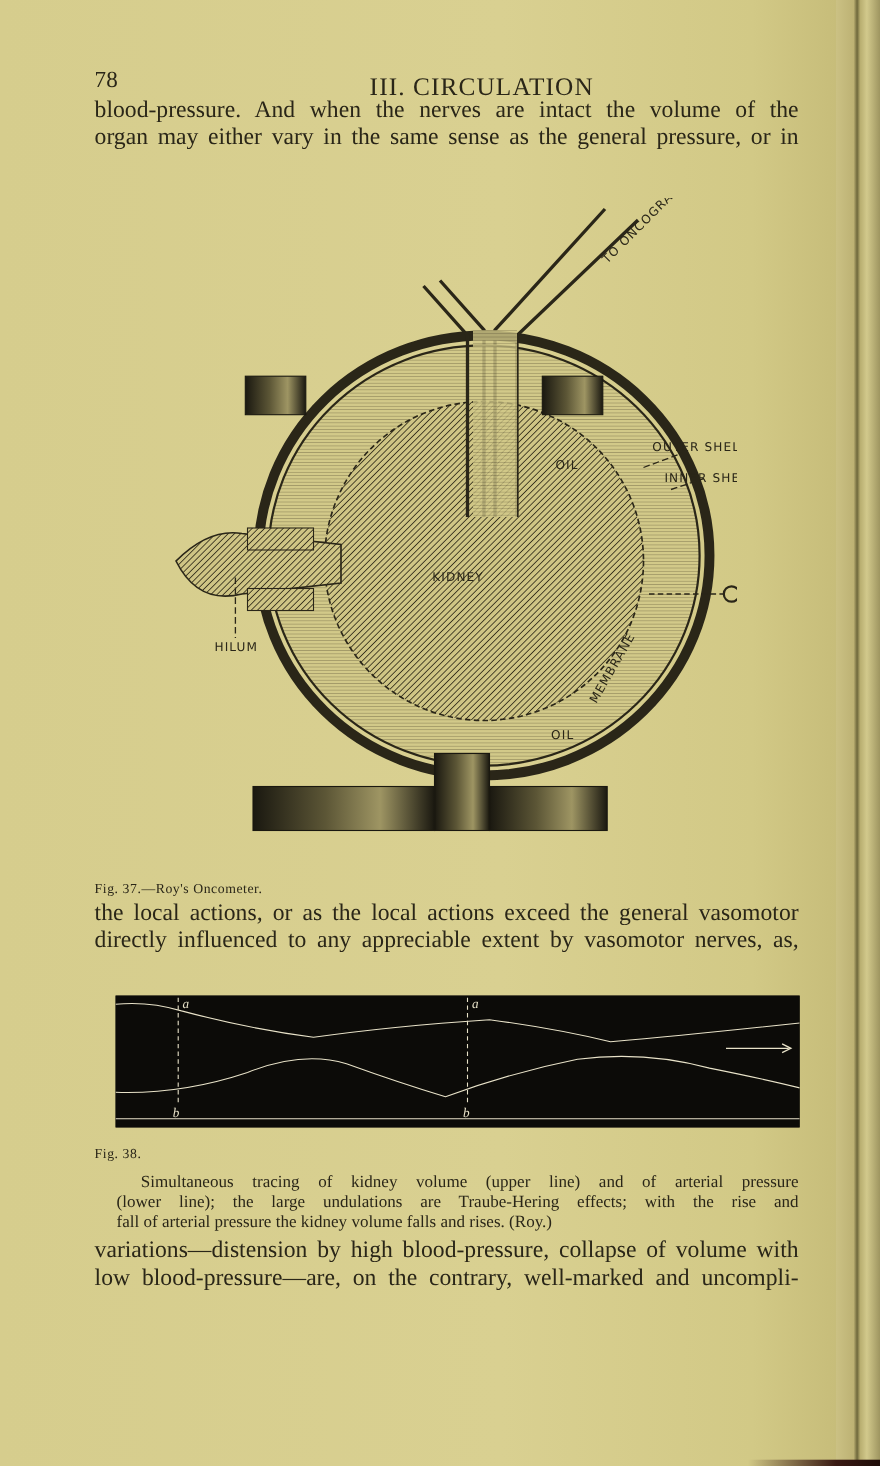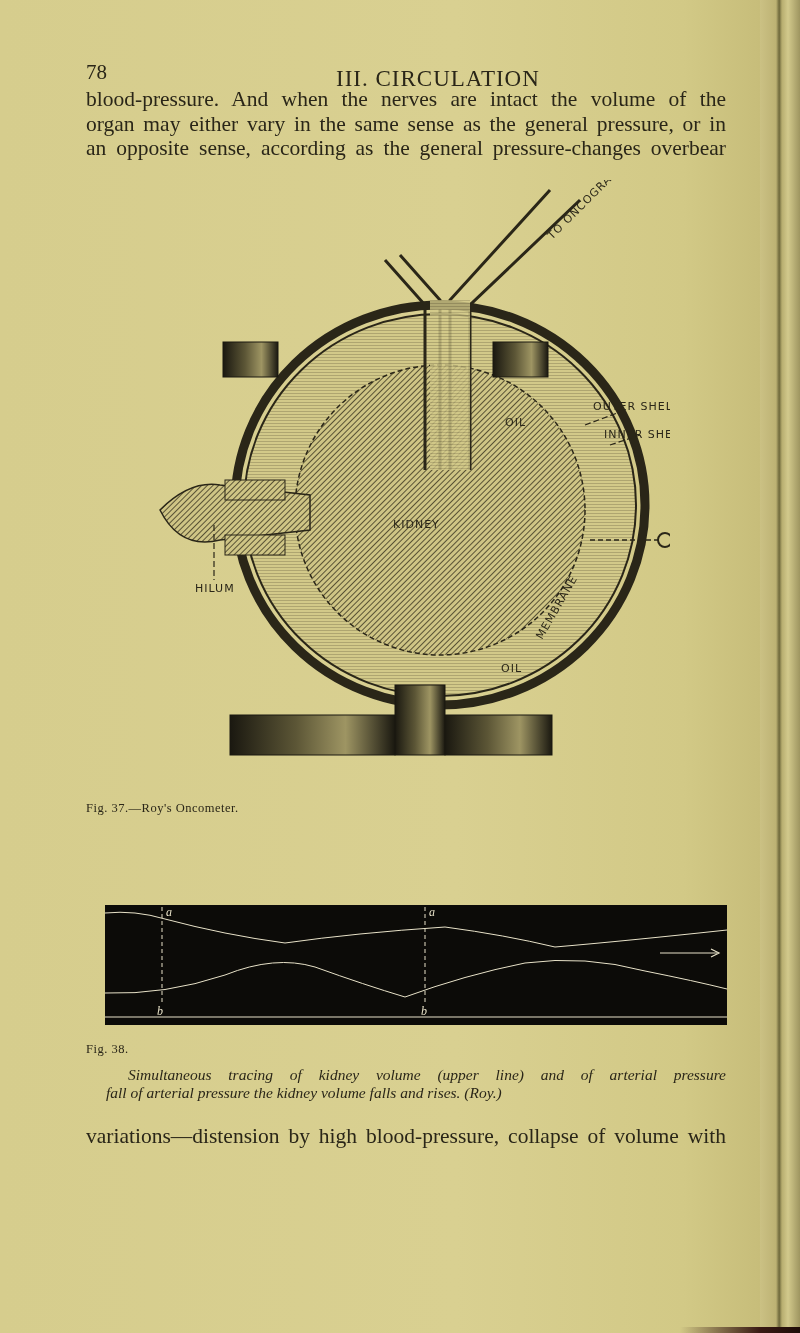--- a/index.html
+++ b/index.html
@@ -45,41 +45,40 @@
   .cap38 { top: 1042px; left: 86px; width: 640px; }
 
   .fig38 {
     position: absolute; left: 105px; top: 905px; width: 622px; height: 120px;
     background: #0c0b08;
   }
   .legend {
     position: absolute; left: 106px; top: 1066px; width: 620px;
     font-size: 15.5px; line-height: 18px;
   }
-  .legend .line { display: block; white-space: nowrap; text-align: justify; text-align-last: justify; font-style: italic; }
+  .legend .line { display: block; white-space: nowrap; text-align: justify; text-align-last: justify; }
   .legend .line.indent { text-indent: 22px; }
   .legend .line.last { text-align-last: left; }
   .svg-label { font-family: "DejaVu Sans", sans-serif; font-size: 11px; fill: #2a2618; letter-spacing: 1px; }
 </style>
 </head>
 <body>
 
 <div class="page"></div>
 <div class="binding"></div>
 <div class="bottom-edge"></div>
 
 <div class="running-head">
   <span class="page-number">78</span>
   <span class="chapter-title">III.  CIRCULATION</span>
 </div>
 
 <div class="text p1">
   <span class="line">blood-pressure.  And when the nerves are intact the volume of the</span>
   <span class="line">organ may either vary in the same sense as the general pressure, or in</span>
-  <span class="line">an opposite sense, according as the general pressure-changes overbear</span>
 </div>
 
 <svg class="fig37" viewBox="0 0 520 580" xmlns="http://www.w3.org/2000/svg">
   <defs>
     <pattern id="diag" width="4" height="4" patternUnits="userSpaceOnUse" patternTransform="rotate(45)">
       <rect width="4" height="4" fill="#cfc585"></rect>
       <line x1="0" y1="0" x2="0" y2="4" stroke="#3a3520" stroke-width="1.6"></line>
     </pattern>
     <pattern id="horiz" width="4" height="3" patternUnits="userSpaceOnUse">
       <rect width="4" height="3" fill="#d2c989"></rect>
@@ -129,20 +128,22 @@
   <text class="svg-label" x="244" y="554" transform="translate(0 -88)" style="display:none"></text>
   <text class="svg-label" x="243" y="552" dy="-86" transform="translate(0 -118)">KIDNEY</text>
   <text class="svg-label" x="351" y="492">OIL</text>
   <text class="svg-label" x="45" y="412">HILUM</text>
   <text class="svg-label" x="392" y="460" transform="rotate(-60 392 460)">MEMBRANE</text>
 </svg>
 
 <div class="fig-caption cap37">Fig. 37.—Roy's Oncometer.</div>
 
 <div class="text p2">
+  <span class="line">the local actions, or as the local actions exceed the general vasomotor</span>
+  <span class="line">directly influenced to any appreciable extent by vasomotor nerves, as,</span>
 </div>
 
 <svg class="fig38" viewBox="0 0 622 120" xmlns="http://www.w3.org/2000/svg">
   <rect width="622" height="120" fill="#0c0b08"></rect>
 
   <path fill="none" stroke="#e8e2c8" stroke-width="1" d="M 0 8 Q 30 5 60 14 Q 120 30 180 38 Q 250 28 340 22 Q 400 30 450 42 Q 520 36 622 25"></path>
 
   <path fill="none" stroke="#e8e2c8" stroke-width="1" d="M 0 88 Q 60 90 120 70 Q 170 50 210 62 Q 260 80 300 92 Q 360 70 420 58 Q 480 50 540 66 Q 590 76 622 84"></path>
 
   <line x1="57" y1="2" x2="57" y2="100" stroke="#e8e2c8" stroke-width="1" stroke-dasharray="4 3"></line>
@@ -155,18 +156,20 @@
   <line x1="555" y1="48" x2="612" y2="48" stroke="#e8e2c8" stroke-width="1.2"></line>
   <path d="M 606 44 L 614 48 L 606 52" fill="none" stroke="#e8e2c8" stroke-width="1.2"></path>
 
   <line x1="0" y1="112" x2="622" y2="112" stroke="#e8e2c8" stroke-width="1"></line>
 </svg>
 
 <div class="fig-caption cap38">Fig. 38.</div>
 
 <div class="legend">
   <span class="line indent">Simultaneous tracing of kidney volume (upper line) and of arterial pressure</span>
+  <span class="line">(lower line); the large undulations are Traube-Hering effects; with the rise and</span>
   <span class="line last">fall of arterial pressure the kidney volume falls and rises.  (Roy.)</span>
 </div>
 
 <div class="text p3">
   <span class="line">variations—distension by high blood-pressure, collapse of volume with</span>
+  <span class="line">low blood-pressure—are, on the contrary, well-marked and uncompli-</span>
 </div>
 
 </body></html>

